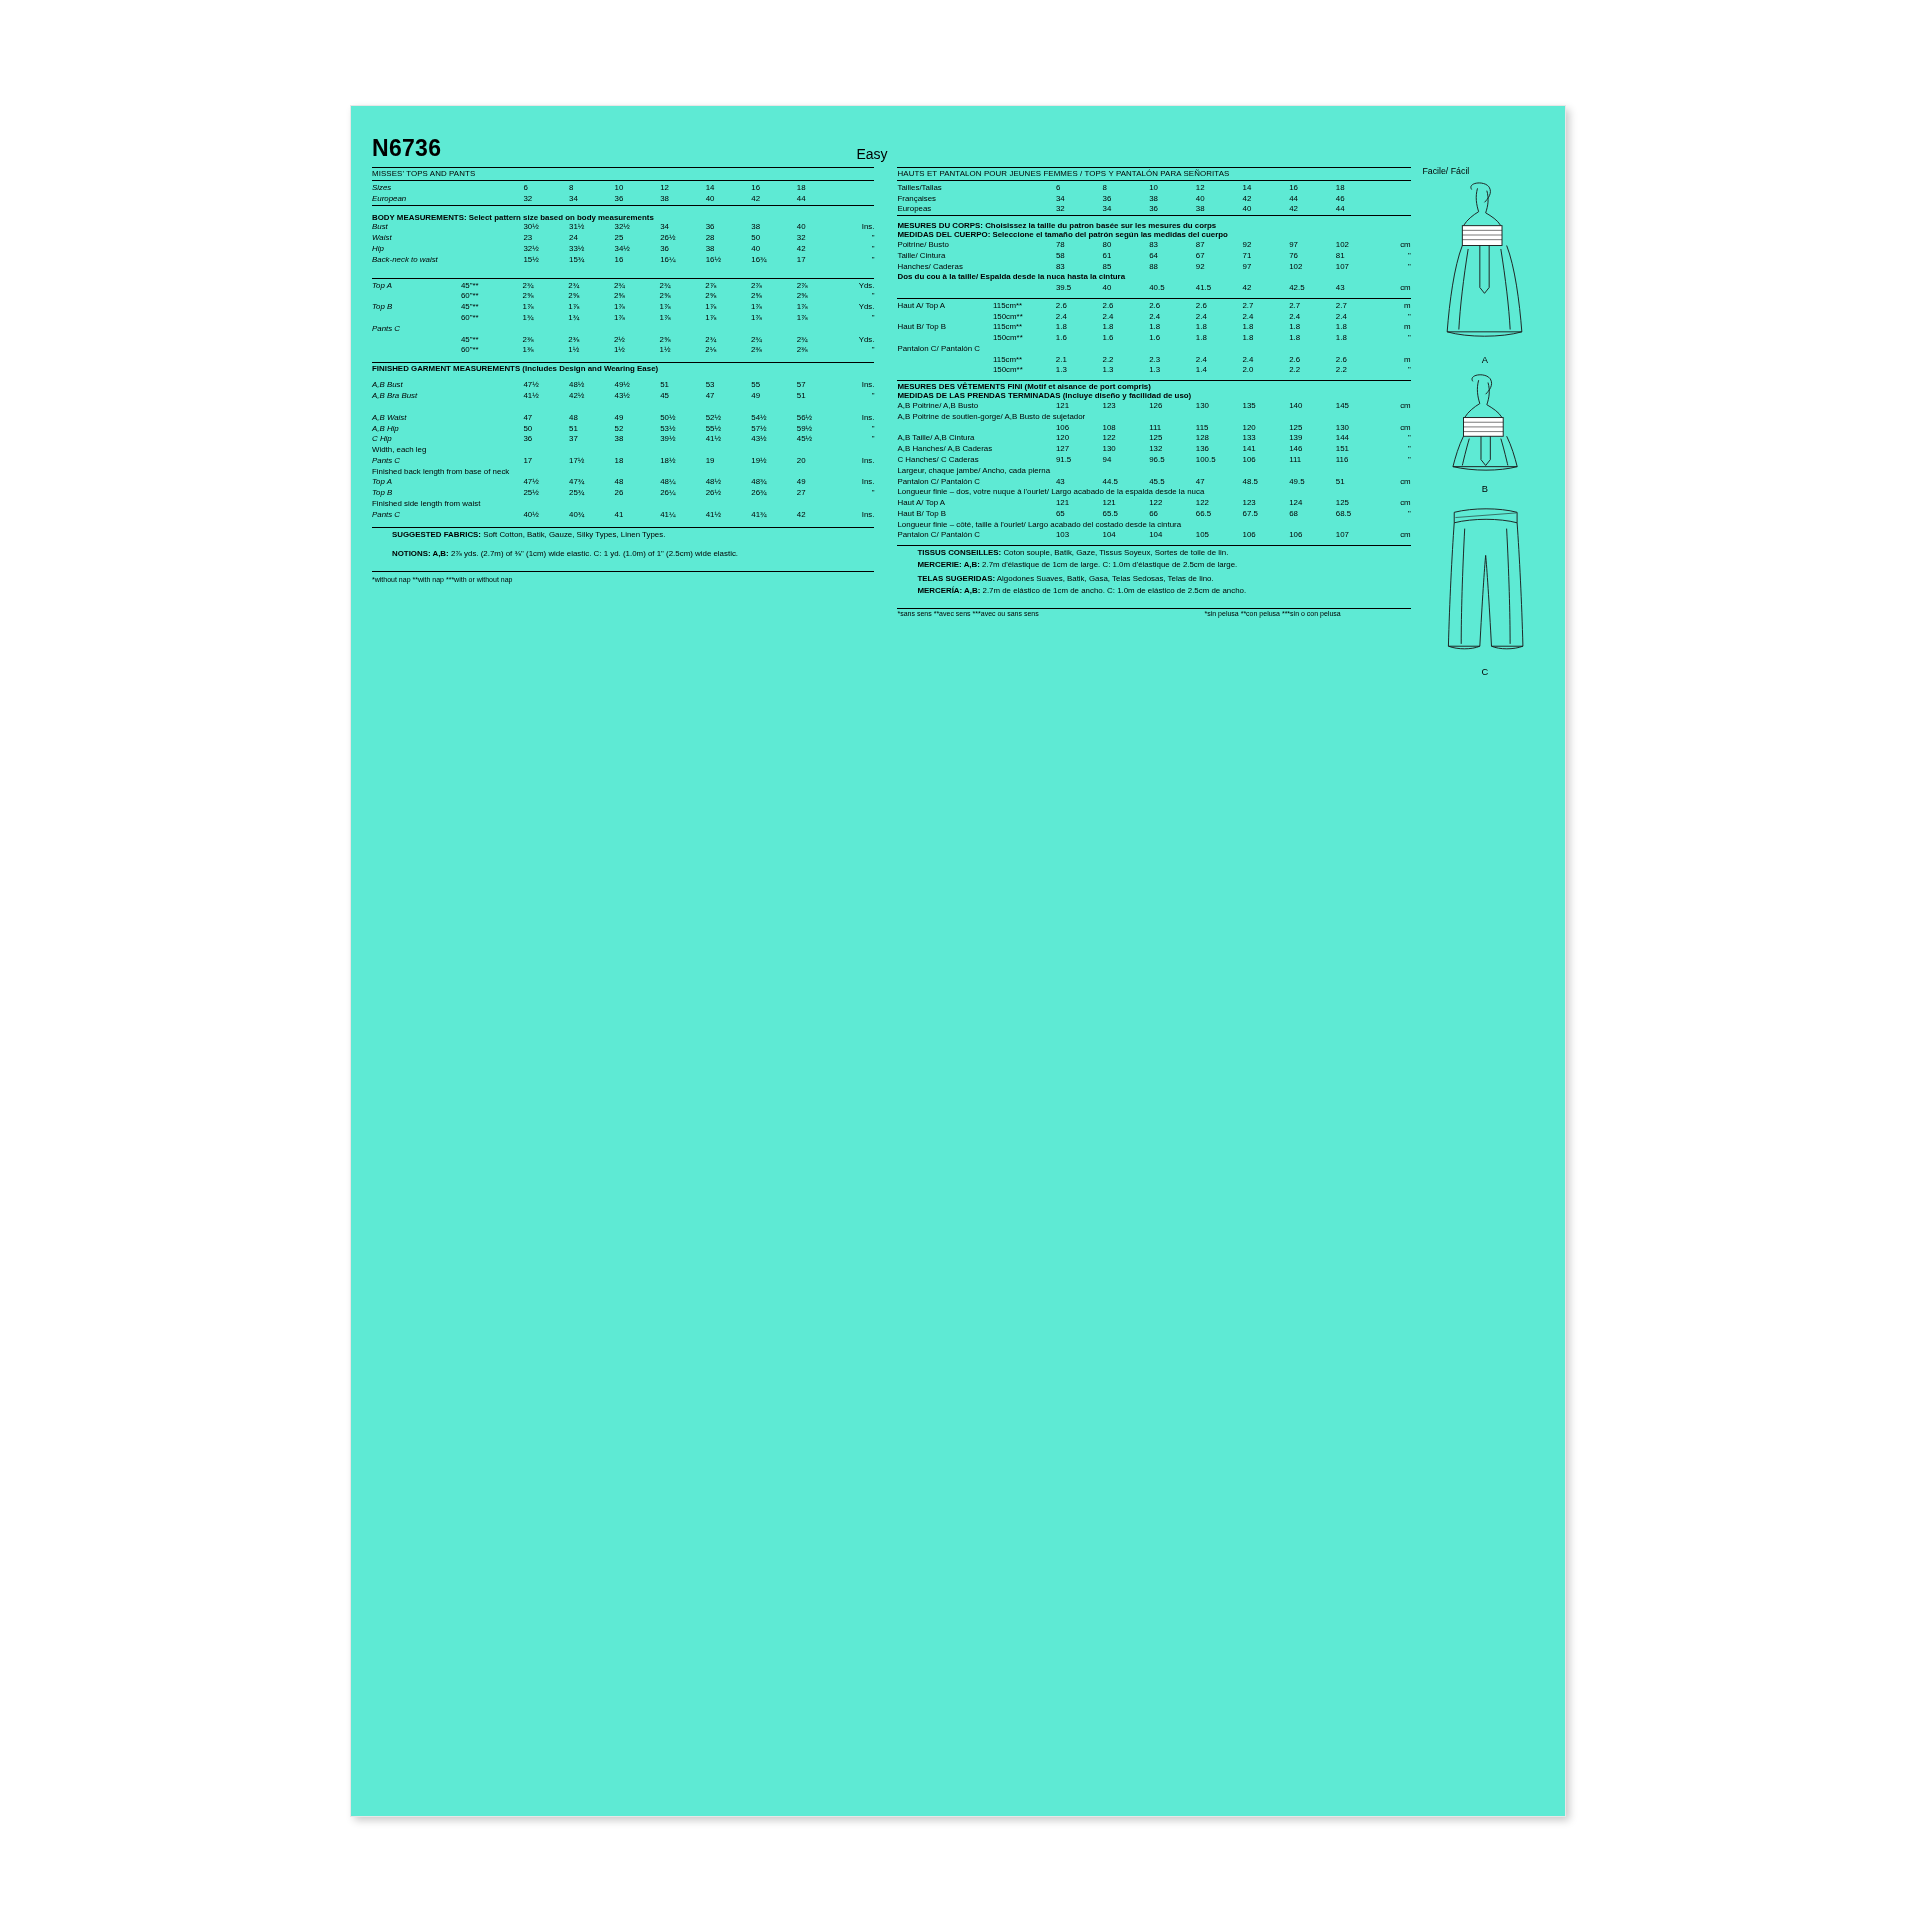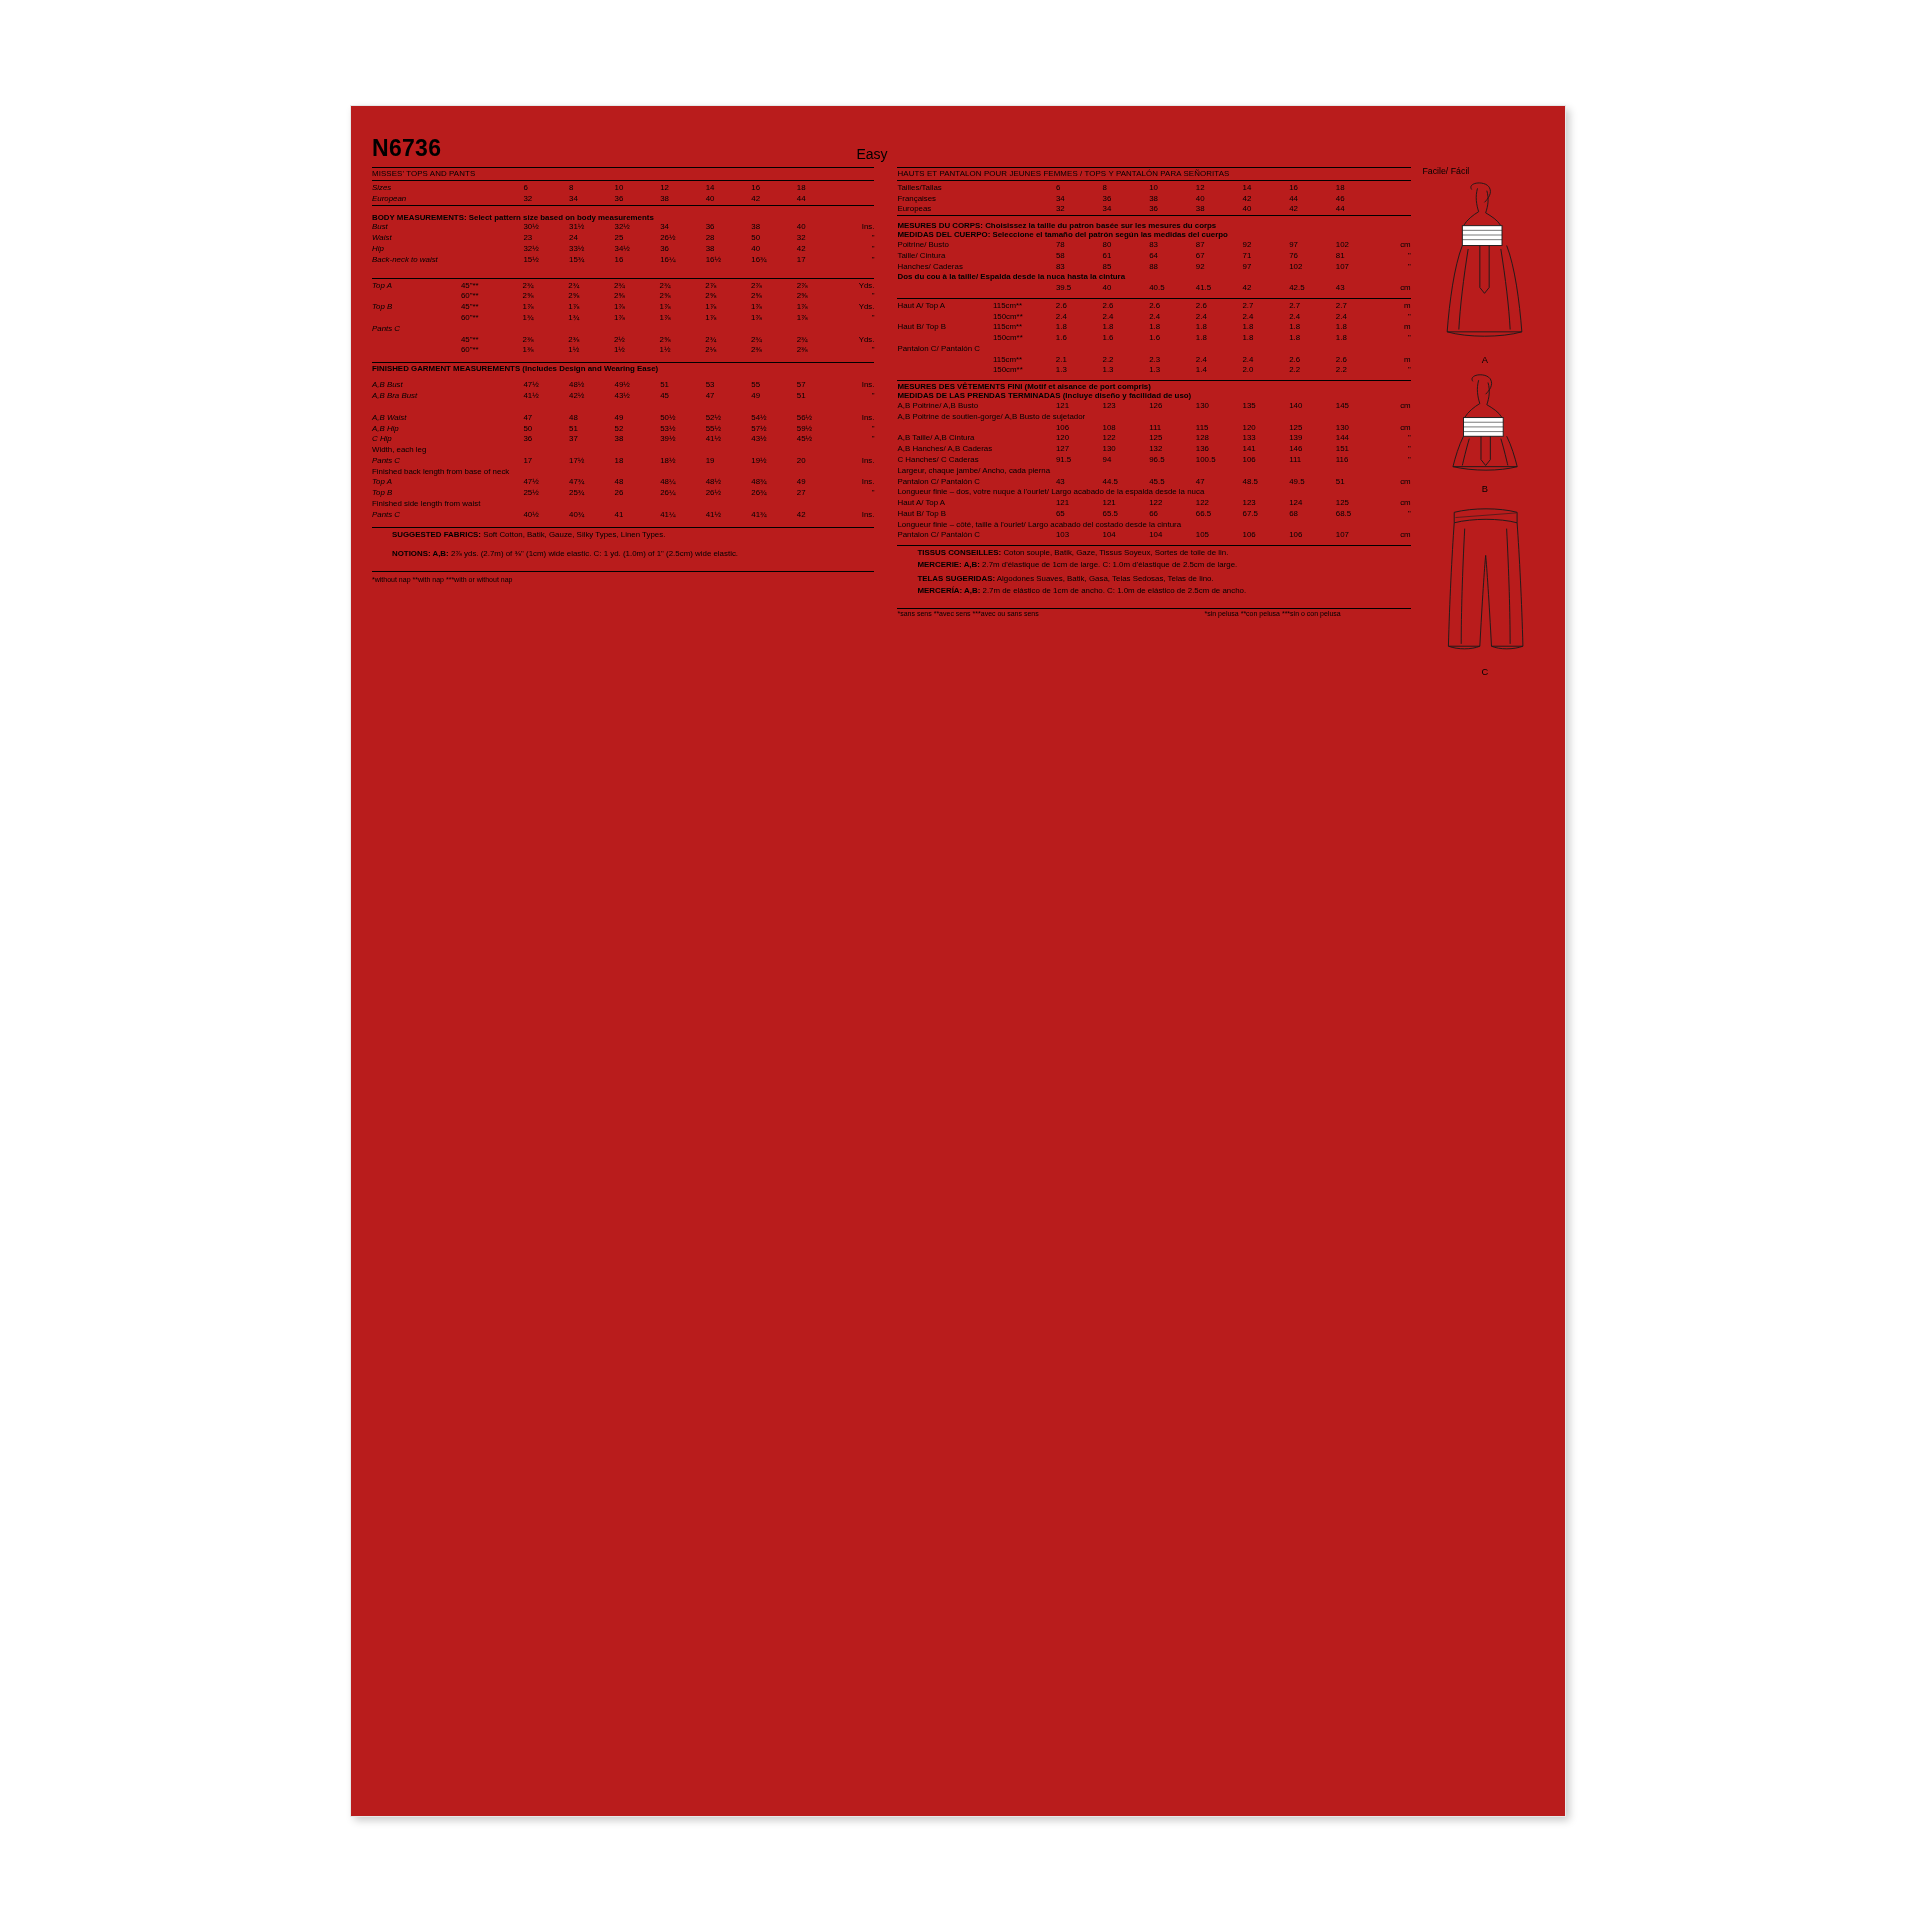--- a/index.html
+++ b/index.html
@@ -14,21 +14,21 @@
     color: #000;
     position: relative;
     overflow: hidden;
   }
   .page {
     position: absolute;
     left: 350px;
     top: 105px;
     width: 1214px;
     height: 1710px;
-    background: #b91c1c;
+    background: #5eead4;
     box-shadow: 3.5px 3.5px 8.2px rgba(0,0,0,0.22);
     border: 0.6px solid #e7e7e7;
   }
   .inner {
     position: absolute;
     left: 21px;
     top: 29px;
     right: 17.5px;
     bottom: 11.7px;
   }

